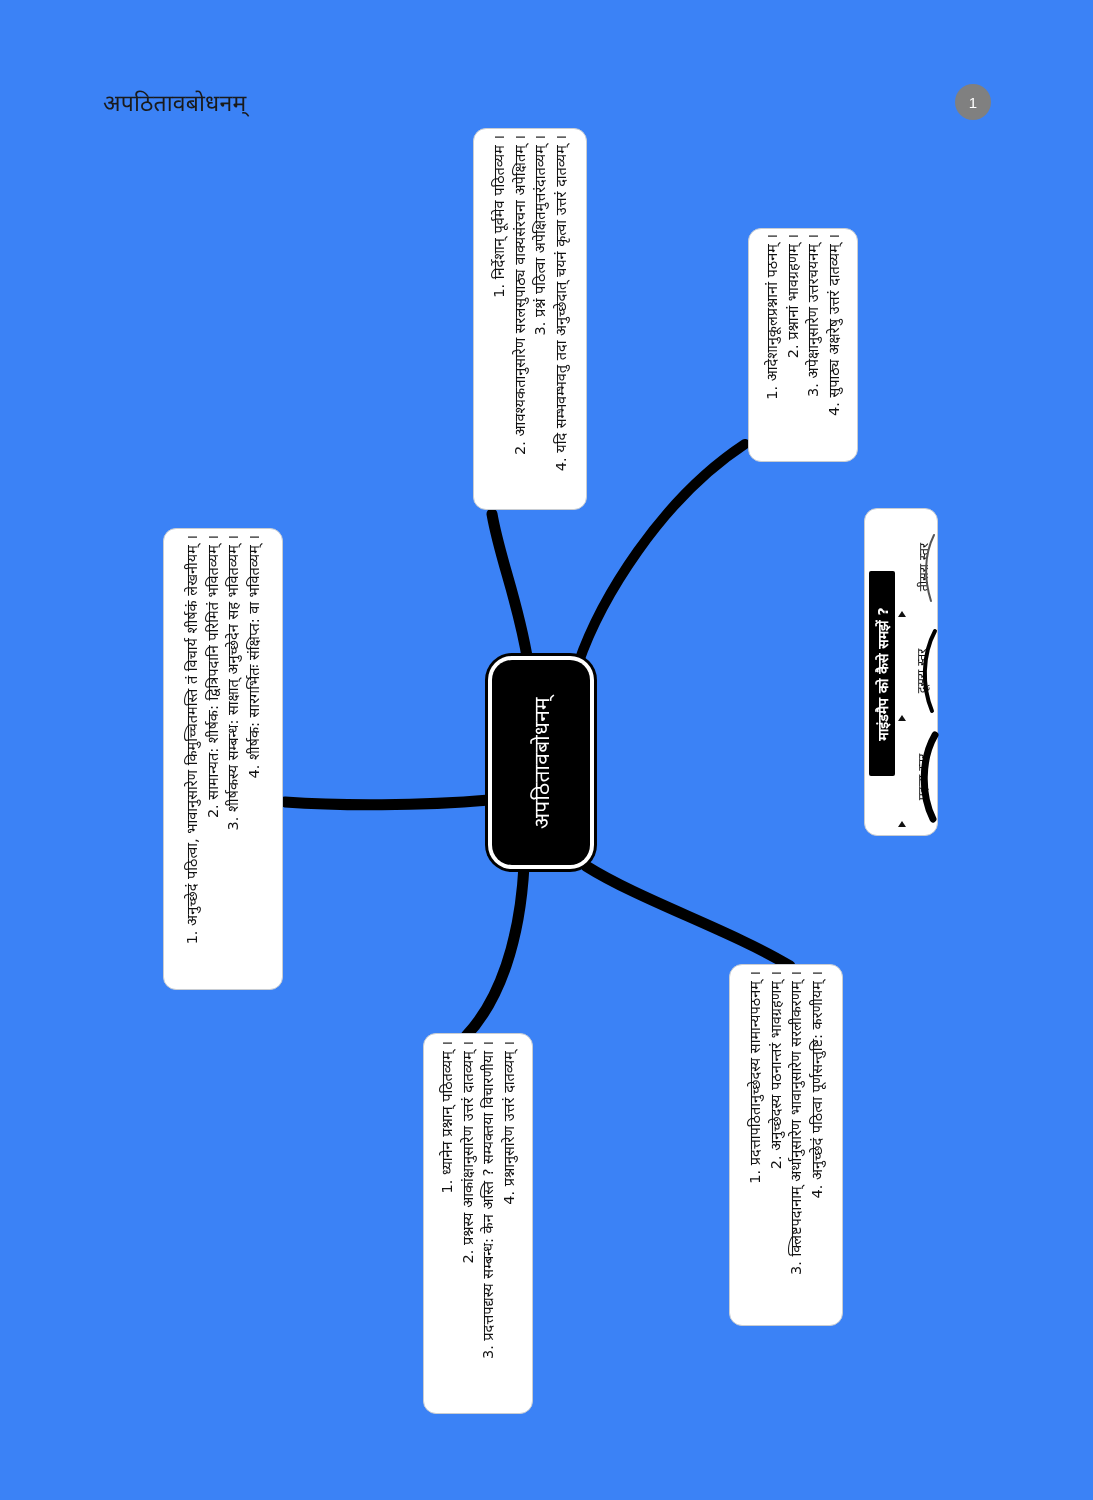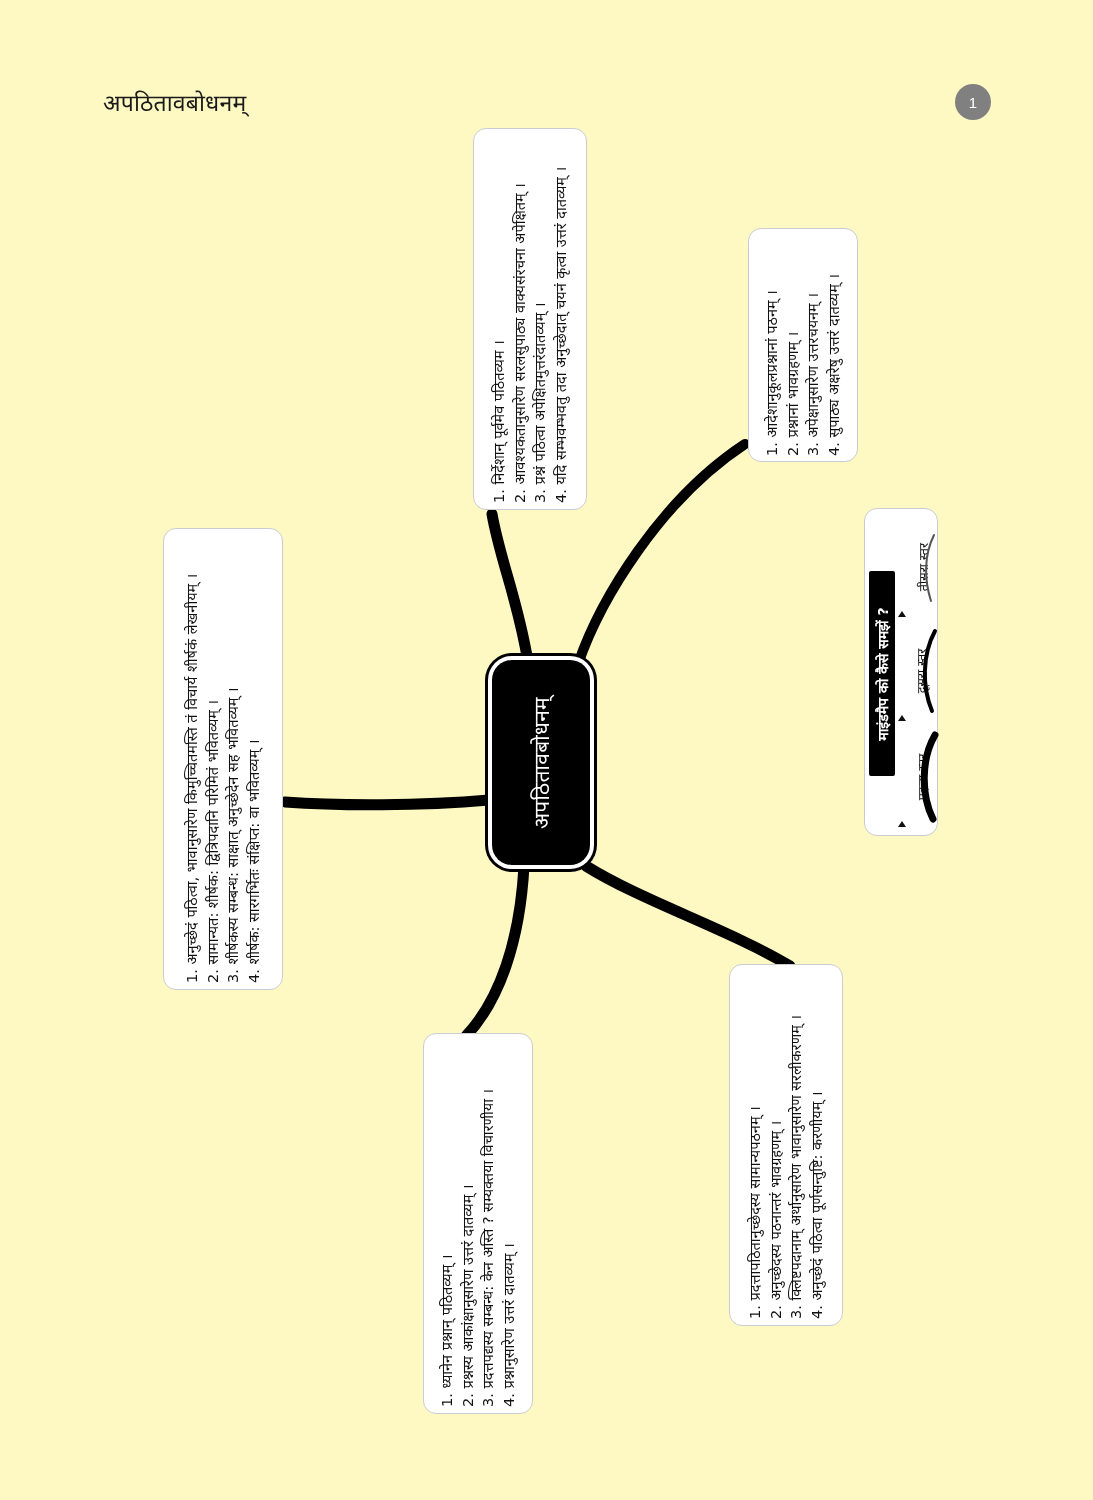--- a/index.html
+++ b/index.html
@@ -7,22 +7,23 @@
     padding: 0;
     background: #ffffff;
   }
   body {
     font-family: "Liberation Sans", "DejaVu Sans", sans-serif;
   }
   #page {
     position: relative;
     width: 1093px;
     height: 1500px;
-    background: #fef9c3;
+    background: #3b82f6;
     overflow: hidden;
+    text-align: right;
   }
 
   
   .page-title {
     position: absolute;
     left: 103px;
     top: 86px;
     font-size: 23px;
     color: #1a1a1a;
     letter-spacing: .2px;

